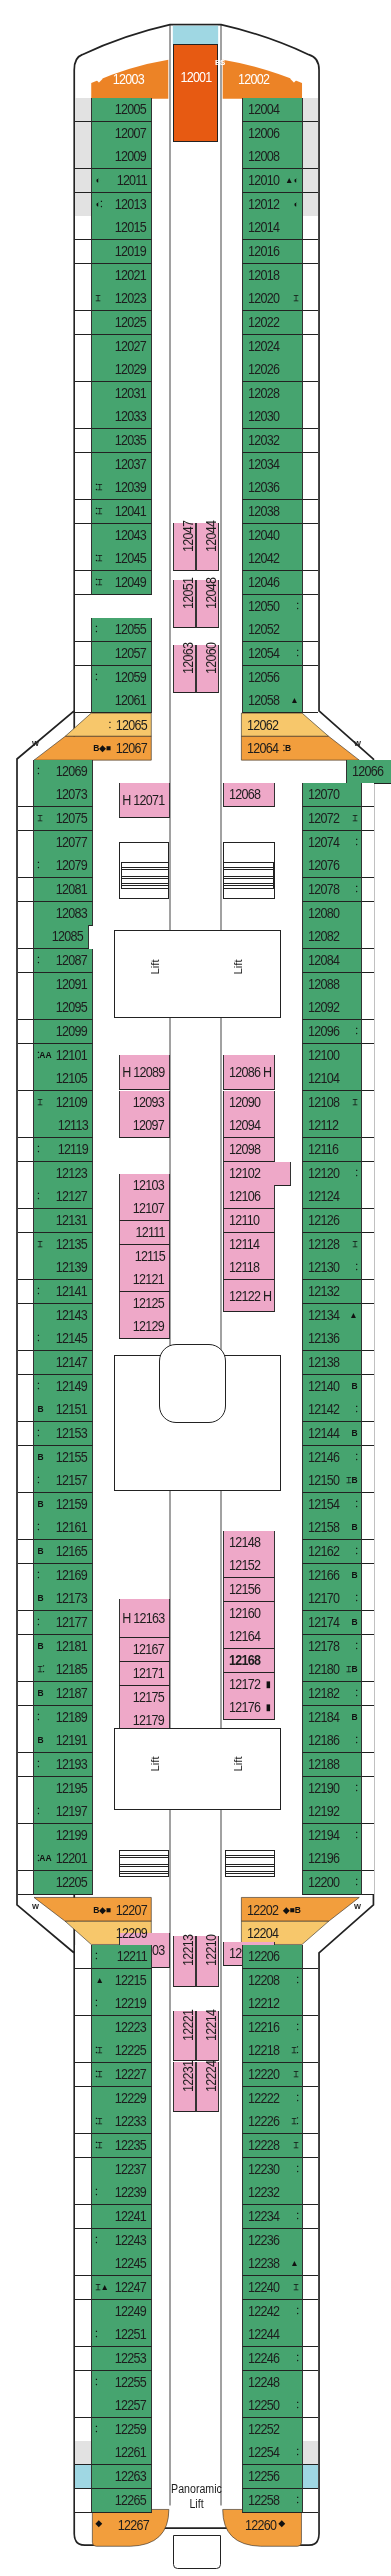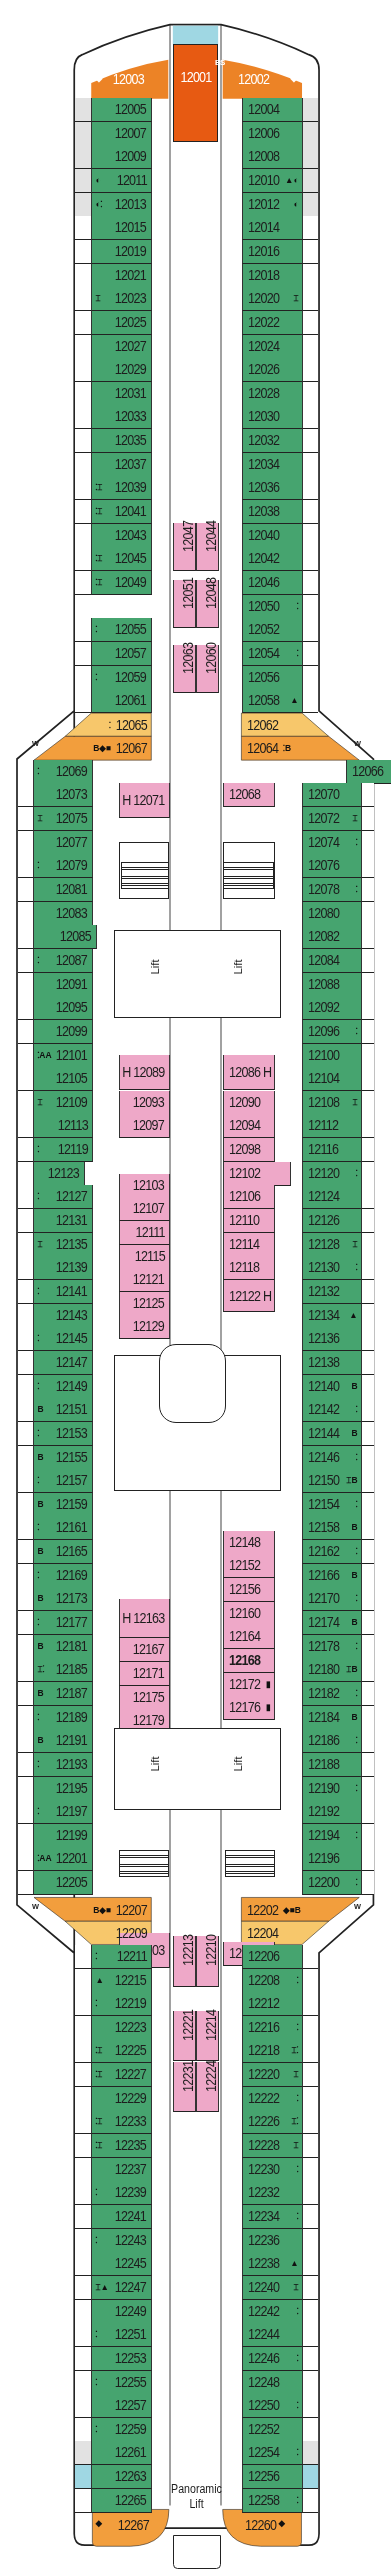--- a/index.html
+++ b/index.html
@@ -362,21 +362,21 @@
       </div>
       <div class="strip " style="left: 18px; top: 878px; width: 15.3px; height: 23.6px;"></div>
       <div class="cabin green left" style="left: 33px; top: 878px; width: 60px; height: 23.6px;">
         <span class="num">12081</span>
       </div>
       <div class="strip " style="left: 18px; top: 902px; width: 15.3px; height: 23.6px;"></div>
       <div class="cabin green left" style="left: 33px; top: 902px; width: 60px; height: 23.6px;">
         <span class="num">12083</span>
       </div>
       <div class="strip " style="left: 18px; top: 925px; width: 15.3px; height: 23.6px;"></div>
-      <div class="cabin green left" style="left: 33px; top: 925px; width: 64px; height: 23.6px;">
+      <div class="cabin green left" style="left: 33px; top: 925px; width: 56px; height: 23.6px;">
         <span class="num">12085</span>
       </div>
       <div class="strip " style="left: 18px; top: 949px; width: 15.3px; height: 23.6px;"></div>
       <div class="cabin green left" style="left: 33px; top: 949px; width: 60px; height: 23.6px;">
         <span class="sym">⁚</span>
         <span class="num">12087</span>
       </div>
       <div class="strip " style="left: 18px; top: 973px; width: 15.3px; height: 23.6px;"></div>
       <div class="cabin green left" style="left: 33px; top: 973px; width: 60px; height: 23.6px;">
         <span class="num">12091</span>
@@ -406,21 +406,21 @@
       <div class="strip " style="left: 18px; top: 1114px; width: 15.3px; height: 23.6px;"></div>
       <div class="cabin green left" style="left: 33px; top: 1114px; width: 60px; height: 23.6px;">
         <span class="num">12113</span>
       </div>
       <div class="strip " style="left: 18px; top: 1138px; width: 15.3px; height: 23.6px;"></div>
       <div class="cabin green left" style="left: 33px; top: 1138px; width: 60px; height: 23.6px;">
         <span class="sym">⁚</span>
         <span class="num">12119</span>
       </div>
       <div class="strip " style="left: 18px; top: 1162px; width: 15.3px; height: 23.6px;"></div>
-      <div class="cabin green left" style="left: 33px; top: 1162px; width: 52px; height: 23.6px;">
+      <div class="cabin green left" style="left: 33px; top: 1162px; width: 60px; height: 23.6px;">
         <span class="num">12123</span>
       </div>
       <div class="strip " style="left: 18px; top: 1185px; width: 15.3px; height: 23.6px;"></div>
       <div class="cabin green left" style="left: 33px; top: 1185px; width: 60px; height: 23.6px;">
         <span class="sym">⁚</span>
         <span class="num">12127</span>
       </div>
       <div class="strip " style="left: 18px; top: 1209px; width: 15.3px; height: 23.6px;"></div>
       <div class="cabin green left" style="left: 33px; top: 1209px; width: 60px; height: 23.6px;">
         <span class="num">12131</span>

